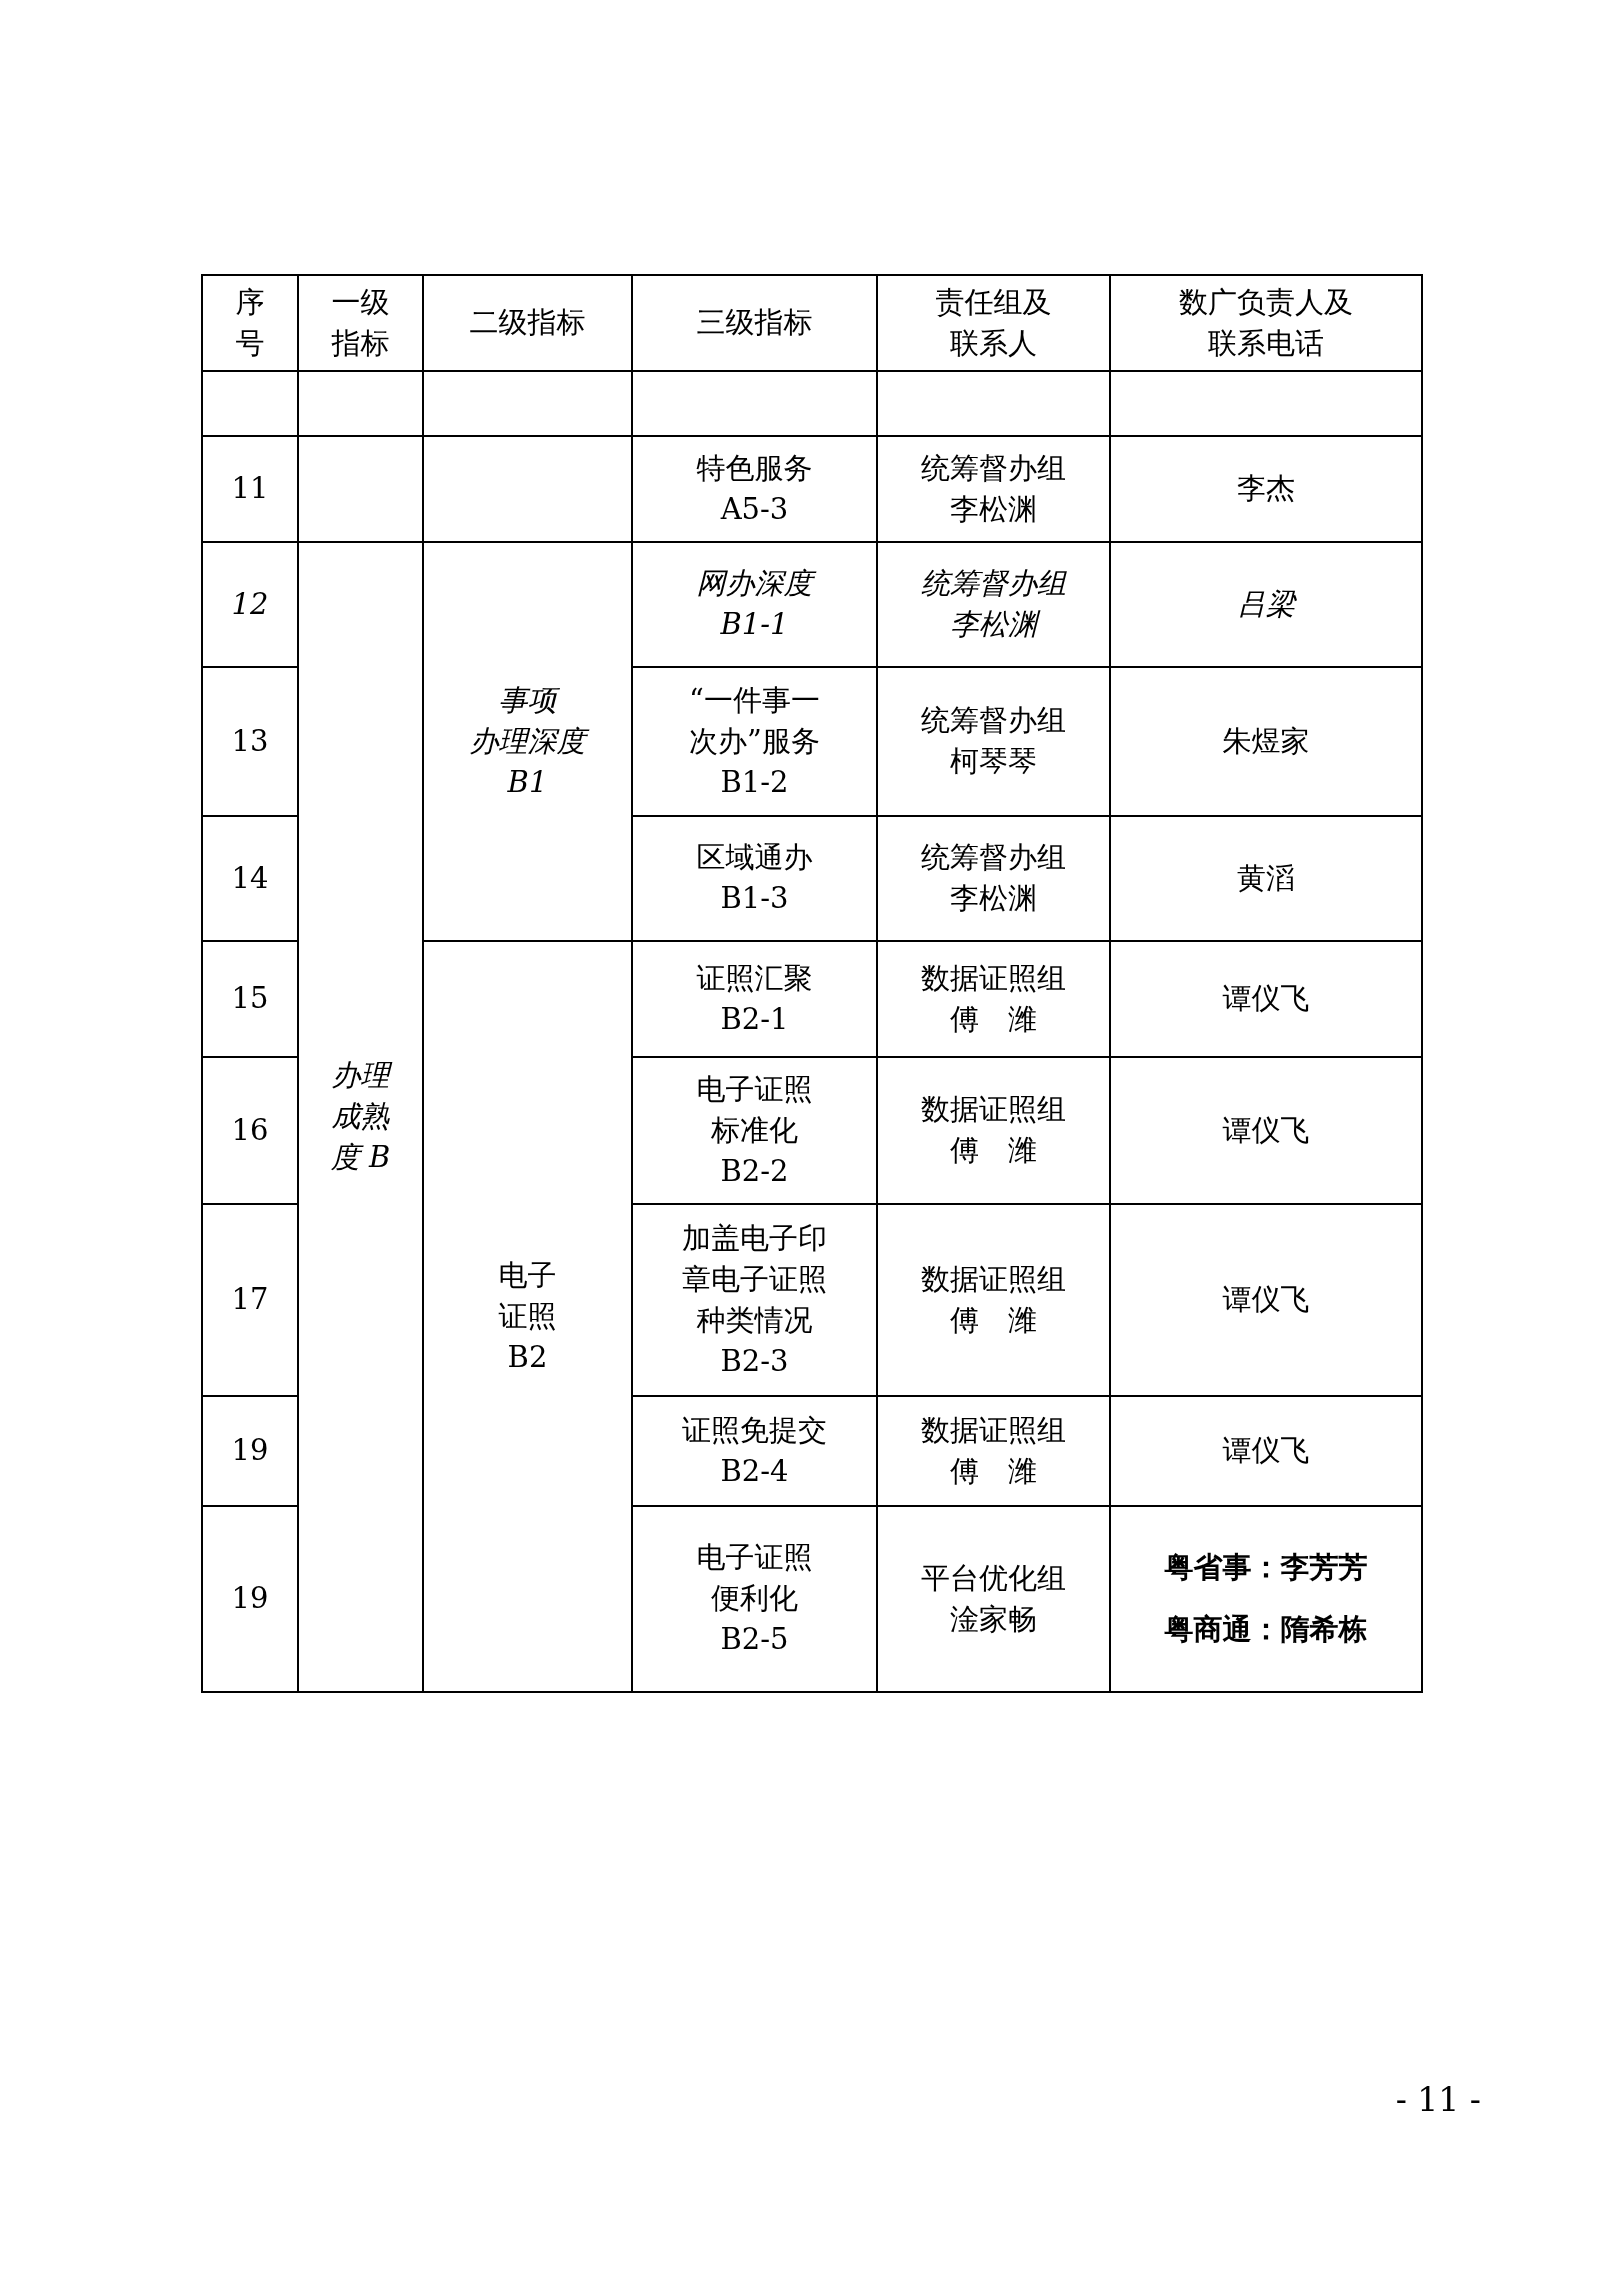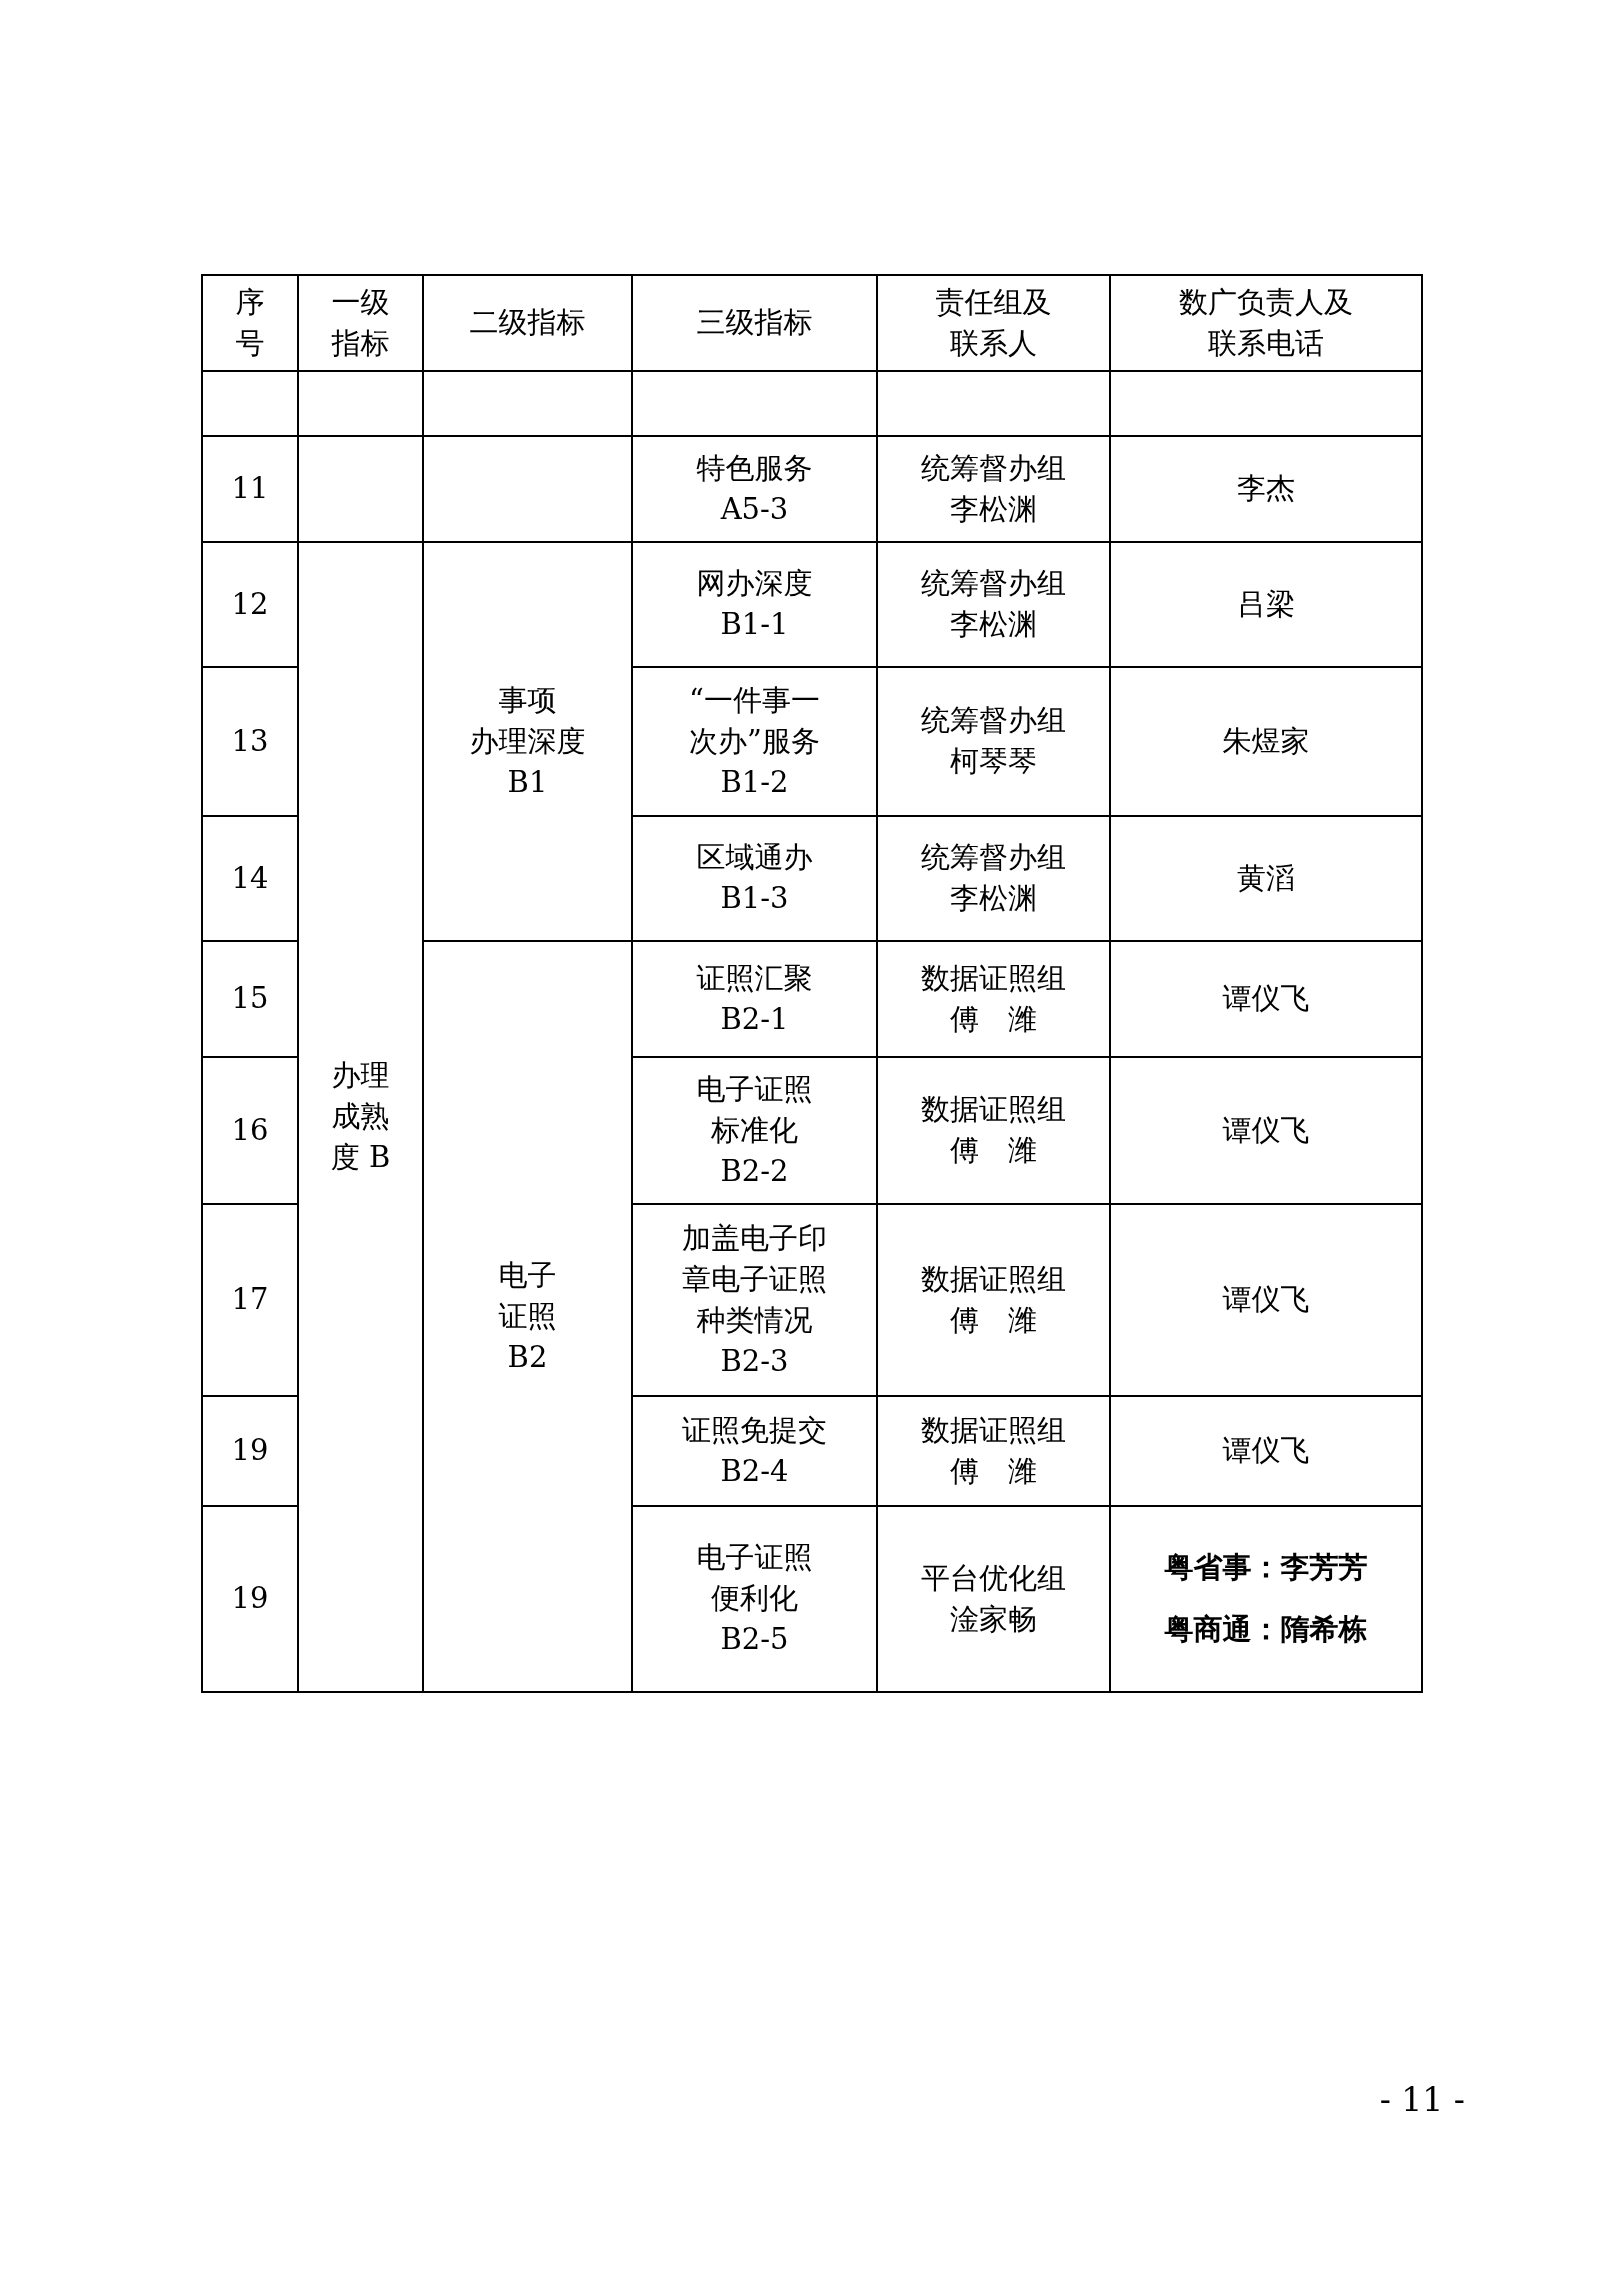--- a/index.html
+++ b/index.html
@@ -60,21 +60,21 @@
     line-height: 1.5;
   }
   .phone-multi span {
     display: block;
     font-weight: bold;
   }
   .phone-multi span + span { margin-top: 21px; }
 
   .page-number {
     position: absolute;
-    left: 0;
+    left: 16px;
     top: 2080px;
     width: 1421px;
     text-align: right;
     font-size: 33px;
     font-family: "DejaVu Serif", "Liberation Serif", serif;
     padding-left: 44px;
   }
 </style>
 </head>
 <body>
@@ -134,21 +134,21 @@
           </td>
           <td class="cell-lines">
             <span>统筹督办组</span>
             <span>李松渊</span>
           </td>
           <td class="cell-lines">
             <span>李杰</span>
           </td>
         </tr>
 
-        <tr style="height:125px;">
+        <tr style="height:125px;font-style:italic;">
           <td>12</td>
           <td class="vert-cell cell-lines" rowspan="8">
             <span>办理</span>
             <span>成熟</span>
             <span>度 B</span>
           </td>
           <td class="cell-lines" rowspan="3">
             <span>事项</span>
             <span>办理深度</span>
             <span>B1</span>

